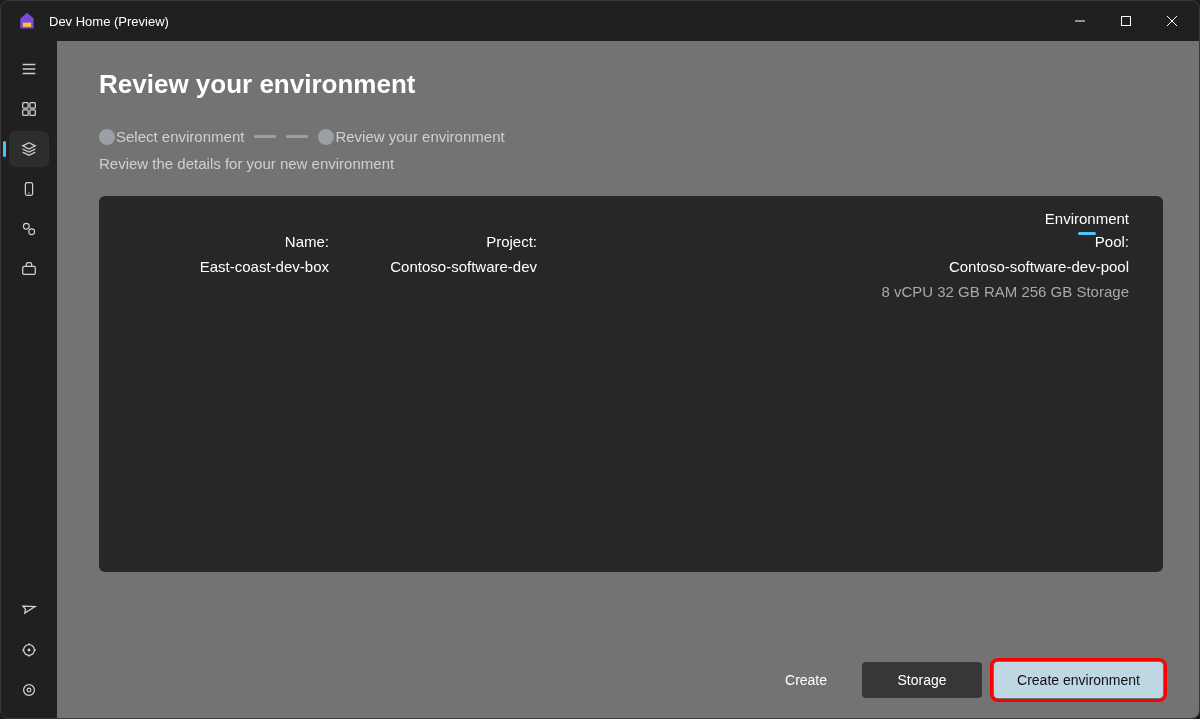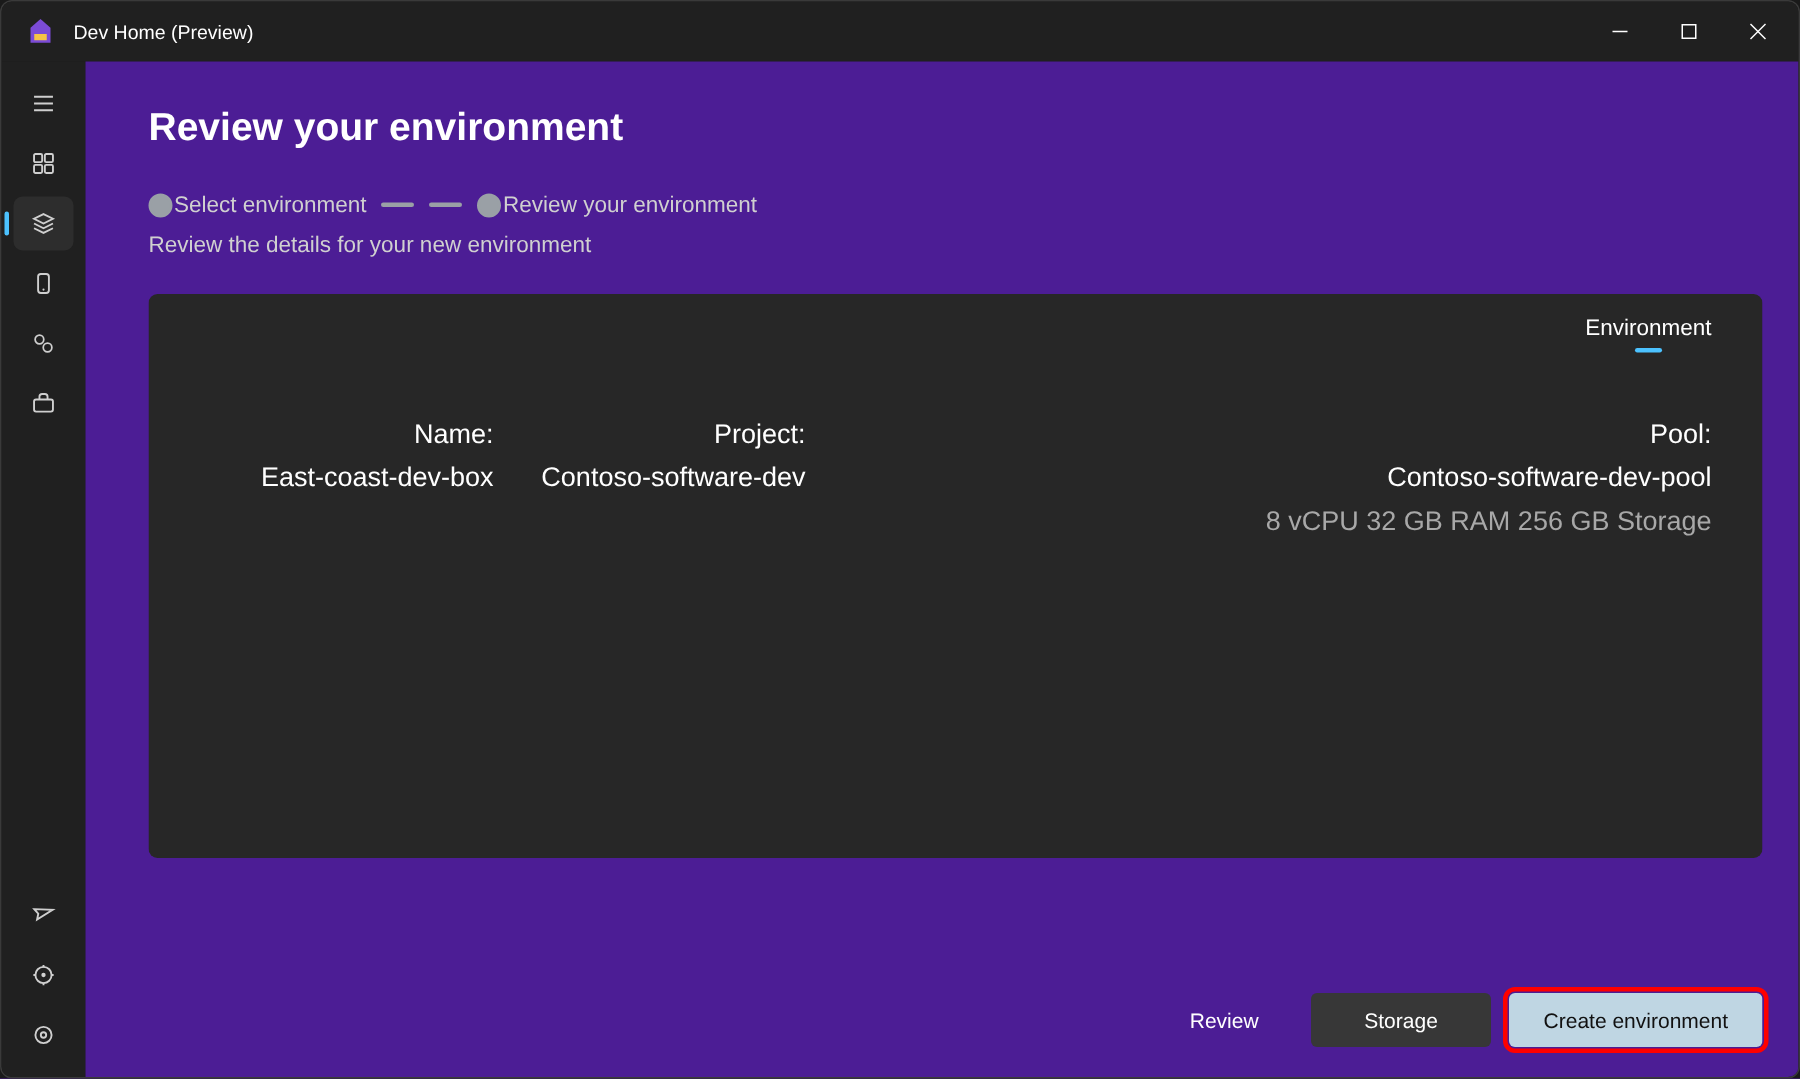--- a/index.html
+++ b/index.html
@@ -68,24 +68,24 @@
     left: -6px; top: 10px;
     width: 3px; height: 16px;
     background: #4cc2ff;
     border-radius: 2px;
   }
   .nav-item svg { width: 18px; height: 18px; }
 
   
   .main {
     flex: 1;
-    padding: 28px 24px 20px 42px;
+    padding: 28px 36px 20px 42px;
     display: flex;
     flex-direction: column;
-    background: #4c1d95;
+    background: #737373;
     position: relative;
   }
   .page-title {
     font-size: 26px;
     font-weight: 600;
     color: #fff;
     margin-bottom: 28px;
   }
 
   
@@ -149,23 +149,22 @@
     width: 18px; height: 3px;
     background: #4cc2ff;
     border-radius: 2px;
   }
 
   .details-grid {
     display: grid;
     grid-template-columns: 180px 200px 1fr;
     column-gap: 8px;
     row-gap: 8px;
-    margin-top: 46px;
     margin-left: 16px;
-    font-size: 18px;
+    font-size: 15px;
   }
   .details-grid .label { color: #fff; }
   .details-grid .value { color: #fff; }
   .details-grid .muted { color: #a8a8a8; }
 
   
   .footer {
     display: flex;
     justify-content: flex-end;
     align-items: center;
@@ -325,18 +324,18 @@
           <div class="value">Contoso-software-dev-pool</div>
 
           <div></div>
           <div></div>
           <div class="muted">8 vCPU 32 GB RAM 256 GB Storage</div>
         </div>
       </div>
     </div>
 
     <div class="footer">
-      <div class="btn btn-text">Review</div>
+      <div class="btn btn-text">Create</div>
       <div class="btn btn-secondary">Storage</div>
       <div class="btn btn-primary">Create environment</div>
     </div>
   </div>
 </div>
 
 </body></html>

